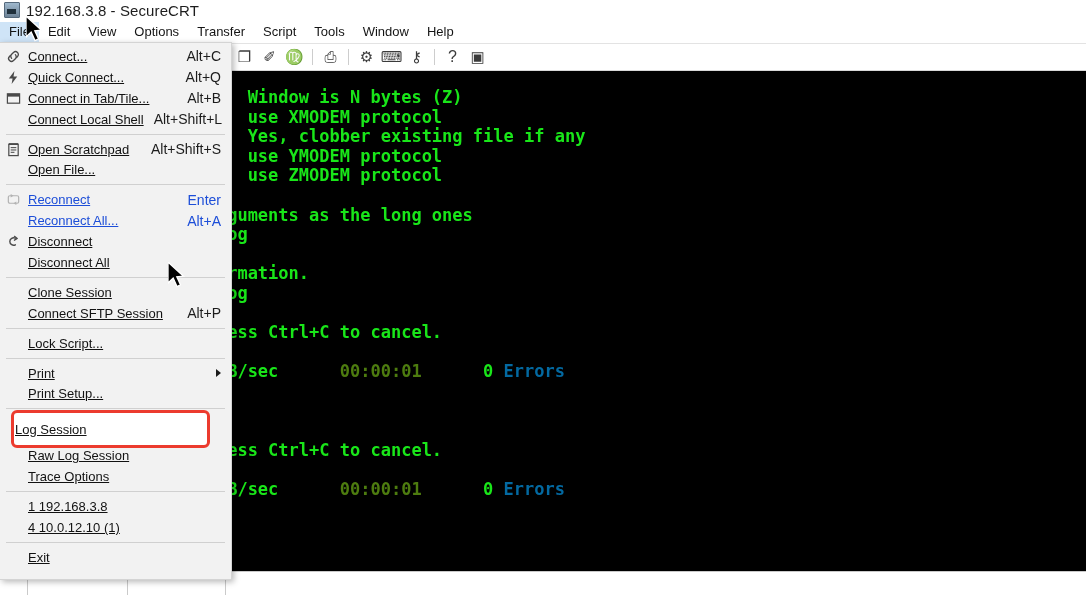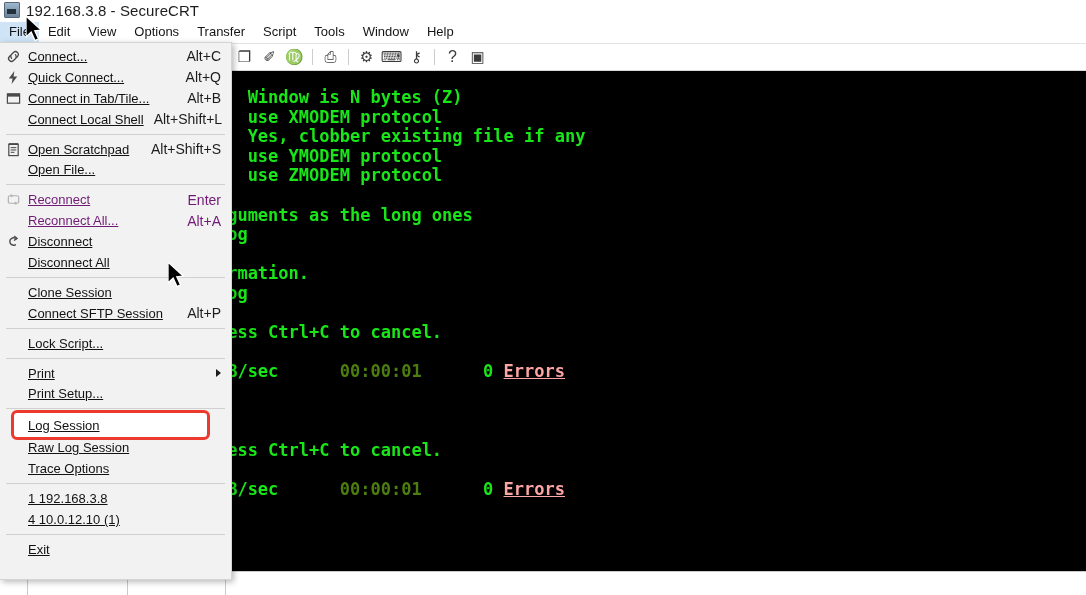--- a/index.html
+++ b/index.html
@@ -61,21 +61,21 @@
     position:absolute;left:0;top:71px;width:1086px;height:500px;
     background:#000000;overflow:hidden;
     font-family:"DejaVu Sans Mono","Liberation Mono",monospace;
     font-size:17px;font-weight:bold;line-height:19.6px;
     color:#19e619;white-space:pre;
     padding-top:17px;box-sizing:border-box;
   }
   #terminal .ln{height:19.6px;padding-left:2px;letter-spacing:0px;}
   .c-green{color:#19e619;}
   .c-orange{color:#4d7c0f;}
-  .c-red{color:#fca5a5;text-decoration:underline;}
+  .c-red{color:#0369a1;}
   .c-blue{color:#2020f0;}
   .cursor{
     display:inline-block;width:11px;height:17px;background:#9cf09c;
     vertical-align:-3px;
   }
 
   
   #statusbar{
     position:absolute;left:0;top:571px;width:1086px;height:24px;
     background:#ffffff;border-top:1px solid #c9c9c9;
@@ -94,38 +94,38 @@
     box-sizing:border-box;padding-top:3px;padding-bottom:3px;
     font-size:13px;color:#121212;
   }
   #filemenu .mi{
     position:relative;height:20.9px;display:flex;align-items:center;
     padding-left:28px;padding-right:10px;white-space:nowrap;
   }
   #filemenu .mi .lbl{flex:1 1 auto;text-decoration:underline;}
   #filemenu .mi .acc{color:#1c1c1c;font-size:14px;margin-left:10px;}
   #filemenu .mi.disabled .lbl,
-  #filemenu .mi.disabled .acc{color:#701a75;}
+  #filemenu .mi.disabled .acc{color:#1d4ed8;}
   #filemenu .mi .ico{
     position:absolute;left:5px;top:2px;width:17px;height:17px;
     display:flex;align-items:center;justify-content:center;color:#4a4a4a;
   }
   #filemenu .mi.disabled .ico{color:#b3b3b3;}
   #filemenu .mi .arrow{
     width:0;height:0;border-left:5px solid #1c1c1c;
     border-top:4px solid transparent;border-bottom:4px solid transparent;
     margin-left:10px;
   }
   #filemenu .sep{
     height:1px;background:#d0d0d0;margin:4px 6px 4px 6px;
   }
   #filemenu .mi.highlight-box{
     outline:3px solid #ec3b2e;outline-offset:0;
-    background:#ffffff;margin:0 24px 0 14px;padding-left:14px;
-    width:193px;box-sizing:border-box;border-radius:3px;height:24px;
+    background:#ffffff;margin:0 24px 0 14px;padding-left:1px;
+    width:193px;box-sizing:border-box;border-radius:3px;height:32px;
   }
 
   
   .mouse{position:absolute;pointer-events:none;}
   .mouse svg{display:block;}
 </style>
 </head>
 <body>
 
 <div id="titlebar">

